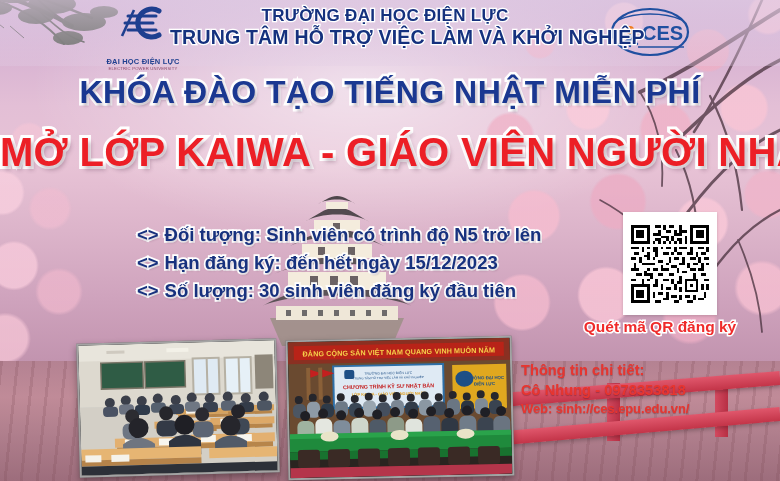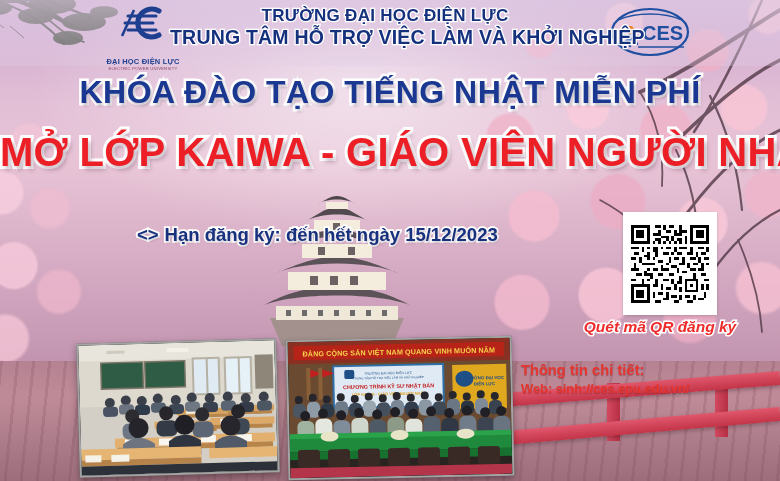--- a/index.html
+++ b/index.html
@@ -160,21 +160,20 @@
     display: flex; align-items: center; justify-content: center;
     box-shadow: 0 1px 3px rgba(0,0,0,.18);
   }
   .qr-img { width: 78px; height: 78px; display: block; }
   .qr-caption {
     position: absolute; left: 540px; top: 318px; width: 240px; text-align: center;
     font-size: 15.5px; font-weight: bold; color: #ef2b2b;
     -webkit-text-stroke: 3px #ffffff;
     paint-order: stroke fill;
     white-space: nowrap;
-    font-style: italic;
   }
 
   
   .contact {
     position: absolute; left: 521px; top: 360px; width: 258px;
     line-height: 1.38;
   }
   .contact div {
     font-size: 14.5px; font-weight: bold; color: #e8352f;
     white-space: nowrap; letter-spacing: .1px;
@@ -314,21 +313,27 @@
   <div class="org-lines">
     <div class="org-1">TRƯỜNG ĐẠI HỌC ĐIỆN LỰC</div>
     <div class="org-2">TRUNG TÂM HỖ TRỢ VIỆC LÀM VÀ KHỞI NGHIỆP</div>
   </div>
 
   <div class="h1-blue">KHÓA ĐÀO TẠO TIẾNG NHẬT MIỄN PHÍ</div>
   <div class="h2-red">MỞ LỚP KAIWA - GIÁO VIÊN NGƯỜI NHẬT</div>
 
   <div class="bullets">
     <div class="bullet">
+      <span class="mk">&lt;&gt;</span><span>Đối tượng: Sinh viên có trình độ N5 trở lên</span>
+    </div>
+    <div class="bullet">
       <span class="mk">&lt;&gt;</span><span>Hạn đăng ký: đến hết ngày 15/12/2023</span>
+    </div>
+    <div class="bullet">
+      <span class="mk">&lt;&gt;</span><span>Số lượng: 30 sinh viên đăng ký đầu tiên</span>
     </div>
   </div>
 
   <div class="qr-panel">
     <svg class="qr-img" viewBox="0 0 29 29" shape-rendering="crispEdges">
       <rect width="29" height="29" fill="#fff"></rect>
       <g fill="#000">
 
         <rect x="0" y="0" width="7" height="1"></rect>
           <rect x="0" y="6" width="7" height="1"></rect>
@@ -467,20 +472,21 @@
         <rect x="16" y="28" width="2" height="1"></rect>
           <rect x="21" y="28" width="2" height="1"></rect>
         <rect x="27" y="25" width="1" height="2"></rect>
       </g>
     </svg>
   </div>
   <div class="qr-caption">Quét mã QR đăng ký</div>
 
   <div class="contact">
     <div>Thông tin chi tiết:</div>
+    <div>Cô Nhung - 0978353818</div>
     <div class="small">Web: sinh://ces.epu.edu.vn/</div>
   </div>
 
   <div class="photo photo-class">
     <svg viewBox="0 0 196 130">
       <rect width="196" height="130" fill="#cfd2cd"></rect>
 
       <rect x="0" y="0" width="196" height="62" fill="#ddd9cf"></rect>
 
       <rect x="0" y="0" width="196" height="16" fill="#e8e5dc"></rect>

